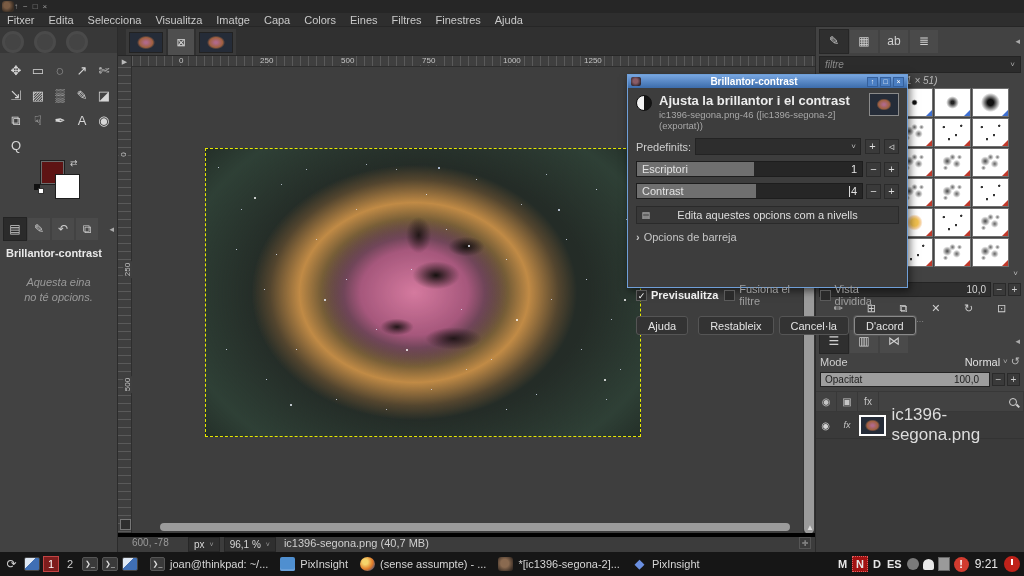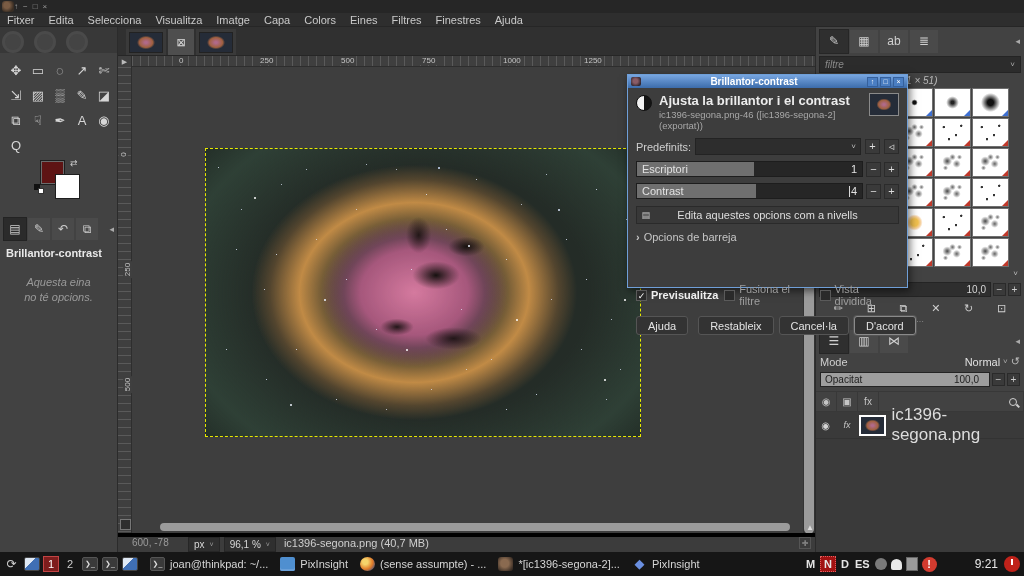--- a/index.html
+++ b/index.html
@@ -273,21 +273,21 @@
   .ticon.gimp { background:radial-gradient(circle at 45% 45%, #8a6a50 35%, #3c2f26 80%); border-radius:3px; }
   .ticon.pix { background:transparent; color:#6a8fe0; font-size:13px; line-height:13px; text-align:center; }
   #tray { margin-left:auto; display:flex; align-items:center; gap:4px; padding-right:4px; }
   #tray .key { font-weight:bold; font-size:11px; color:#e6e6e6; padding:0 1px; }
   #tray .key.red { background:#a11212; border:1px dotted #e06060; padding:1px 3px; }
   #tray .dot { width:12px; height:12px; border-radius:50%; background:#7a7a7a; }
   #tray .bell { width:11px; height:11px; border-radius:50% 50% 2px 2px; background:#e8e8e8; }
   #tray .box { width:12px; height:14px; background:#9a9a9a; border:1px solid #666; }
   #tray .alert { width:15px; height:15px; border-radius:50%; background:#d23b2f; color:#fff;
     font-weight:bold; font-size:11px; text-align:center; line-height:15px; }
-  #tray .clock { font-size:12px; color:#e8e8e8; padding:0 2px;margin-left:32px; }
+  #tray .clock { font-size:12px; color:#e8e8e8; padding:0 2px; }
   #tray .power { position:relative; width:16px; height:16px; border-radius:50%; background:#c0221a; }
   #tray .power:after { content:""; position:absolute; left:7px; top:3px; width:2px; height:6px; background:#fff; }
 </style>
 </head>
 <body>
 
 <div id="root">
 
   <div id="titlebar">
     <div class="appicon"></div>

